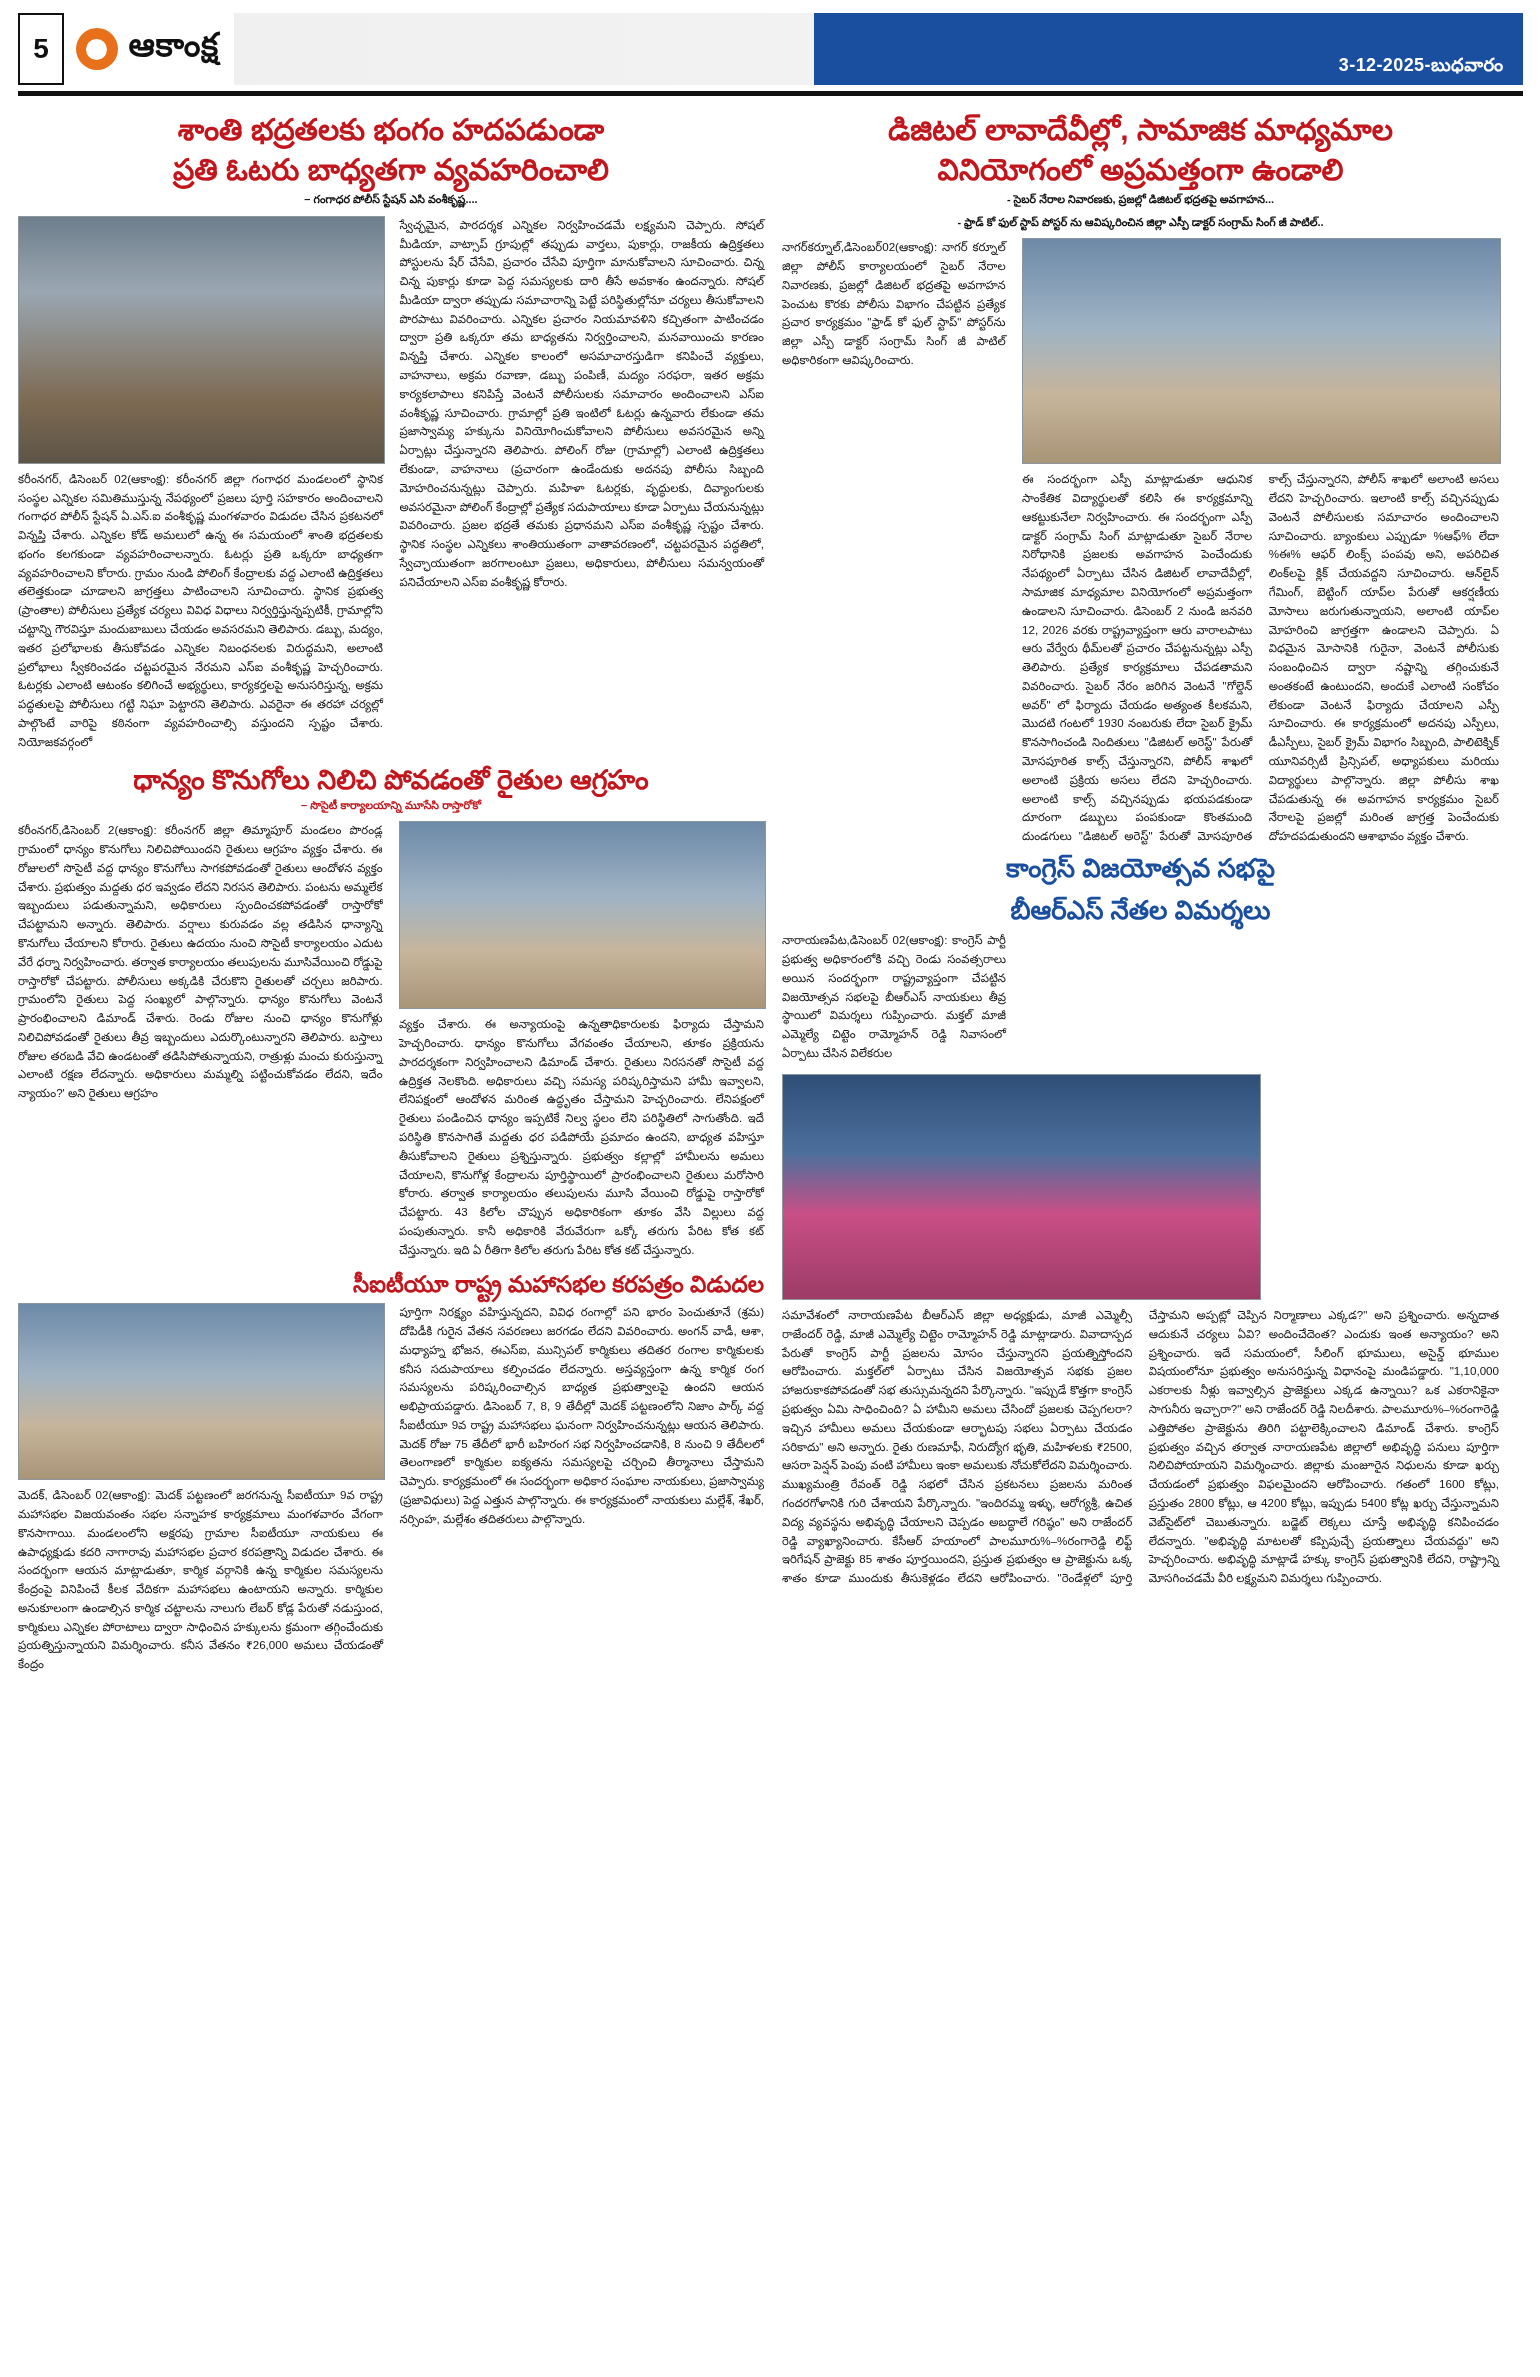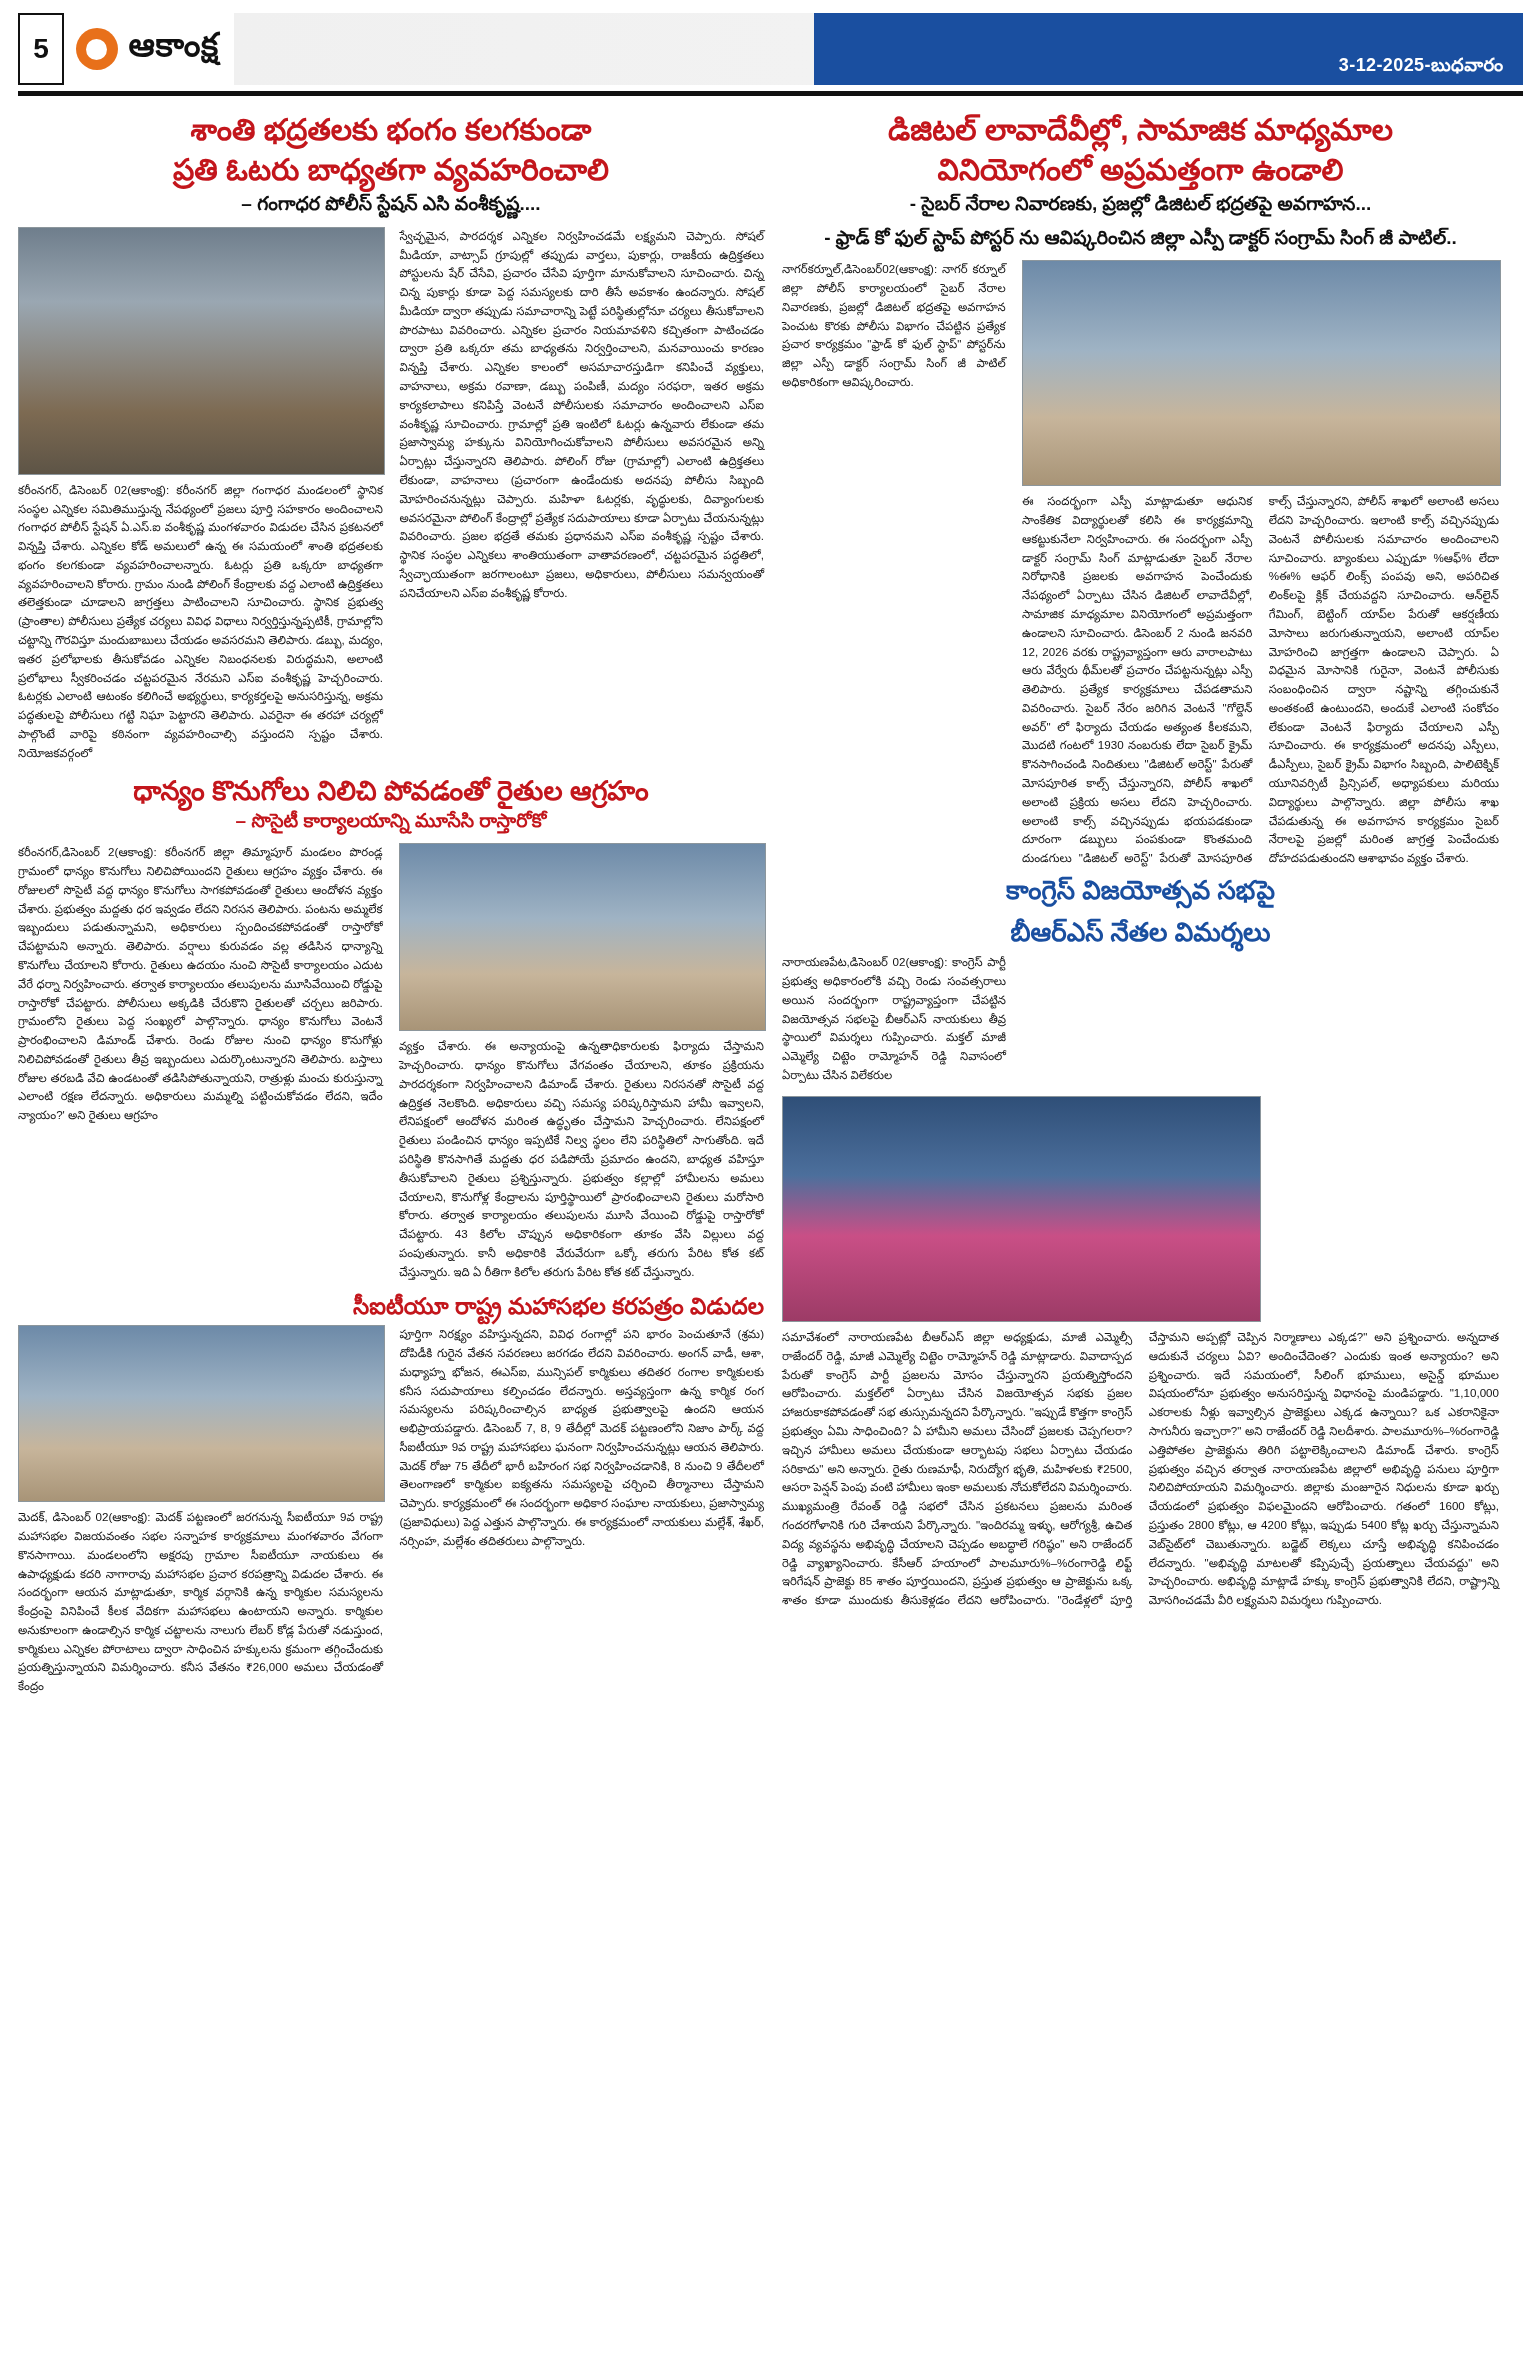--- a/index.html
+++ b/index.html
@@ -19,21 +19,21 @@
 
   
   .content{position:relative;margin:10.4px 18px 0 18px;display:flex;gap:18px;}
   .col{width:492px;}
   .col.left{width:746px;display:flex;gap:16.4px;}
   .col.right{width:717px;}
 
   .hl1{color:#c3161c;font-weight:bold;line-height:1.25;text-align:center;}
   .hl-main{font-size:30px;margin:4.5px 0 3px 0;}
   .hl-main2{font-size:30px;margin:0 0 4.5px 0;}
-  .byline{font-size:19px;text-align:center;color:#111;margin:1.5px 0 7.5px 0;font-weight:bold;}
+  .byline{font-size:11px;text-align:center;color:#111;margin:1.5px 0 7.5px 0;font-weight:bold;}
   .byline.red{color:#c3161c;}
 
   .body-text{font-size:11.6px;line-height:1.62;text-align:justify;color:#111;hyphens:auto;}
   .body-text p{margin:0 0 4.5px 0;}
 
   .two-col-flow{column-count:2;column-gap:16.4px;}
 
   .hl2{color:#c3161c;font-weight:bold;font-size:27px;text-align:center;line-height:1.25;margin:7.5px 0 1.5px 0;}
   .hl3{color:#c3161c;font-weight:bold;font-size:23px;text-align:right;line-height:1.25;margin:6px 0 4.5px 0;}
   .hl-blue{color:#1a4fa0;font-weight:bold;font-size:26px;text-align:center;line-height:1.25;margin:4.5px 0 4.5px 0;}
@@ -70,21 +70,21 @@
     </div>
   </div>
   <div class="mast-rule"></div>
 
   <div class="content">
 
     <div class="col left">
       <div style="width:746px;">
 
         <div>
-          <div class="hl1 hl-main">శాంతి భద్రతలకు భంగం కలగకుండా</div>
+          <div class="hl1 hl-main">శాంతి భద్రతలకు భంగం హదపడుండా</div>
           <div class="hl1 hl-main2">ప్రతి ఓటరు బాధ్యతగా వ్యవహరించాలి</div>
           <div class="byline">– గంగాధర పోలీస్ స్టేషన్ ఎసి వంశీకృష్ణ....</div>
 
           <div class="flow-wrap">
             <div class="fc">
               <div class="imgph indoor" style="width:365px;height:246px;">
                 <div class="ph-inner"></div>
               </div>
               <div class="body-text" style="margin-top:6px;">
                 <p><span>కరీంనగర్, డిసెంబర్ 02(ఆకాంక్ష)</span><span id="a1a">: కరీంనగర్ జిల్లా గంగాధర మండలంలో స్థానిక సంస్థల ఎన్నికల సమితిముస్తున్న నేపథ్యంలో ప్రజలు పూర్తి సహకారం అందించాలని గంగాధర పోలీస్ స్టేషన్ ఏ.ఎస్.ఐ వంశీకృష్ణ మంగళవారం విడుదల చేసిన ప్రకటనలో విన్నప్తి చేశారు. ఎన్నికల కోడ్ అమలులో ఉన్న ఈ సమయంలో శాంతి భద్రతలకు భంగం కలగకుండా వ్యవహరించాలన్నారు. ఓటర్లు ప్రతి ఒక్కరూ బాధ్యతగా వ్యవహరించాలని కోరారు. గ్రామం నుండి పోలింగ్ కేంద్రాలకు వద్ద ఎలాంటి ఉద్రిక్తతలు తలెత్తకుండా చూడాలని జాగ్రత్తలు పాటించాలని సూచించారు. స్థానిక ప్రభుత్వ (ప్రాంతాల) పోలీసులు ప్రత్యేక చర్యలు వివిధ విధాలు నిర్వర్తిస్తున్నప్పటికీ, గ్రామాల్లోని చట్టాన్ని గౌరవిస్తూ మందుబాబులు చేయడం అవసరమని తెలిపారు. డబ్బు, మద్యం, ఇతర ప్రలోభాలకు తీసుకోవడం ఎన్నికల నిబంధనలకు విరుద్ధమని, అలాంటి ప్రలోభాలు స్వీకరించడం చట్టపరమైన నేరమని ఎస్ఐ వంశీకృష్ణ హెచ్చరించారు. ఓటర్లకు ఎలాంటి ఆటంకం కలిగించే అభ్యర్థులు, కార్యకర్తలపై అనుసరిస్తున్న, అక్రమ పద్ధతులపై పోలీసులు గట్టి నిఘా పెట్టారని తెలిపారు. ఎవరైనా ఈ తరహా చర్యల్లో పాల్గొంటే వారిపై కఠినంగా వ్యవహరించాల్సి వస్తుందని స్పష్టం చేశారు. నియోజకవర్గంలో</span></p>

